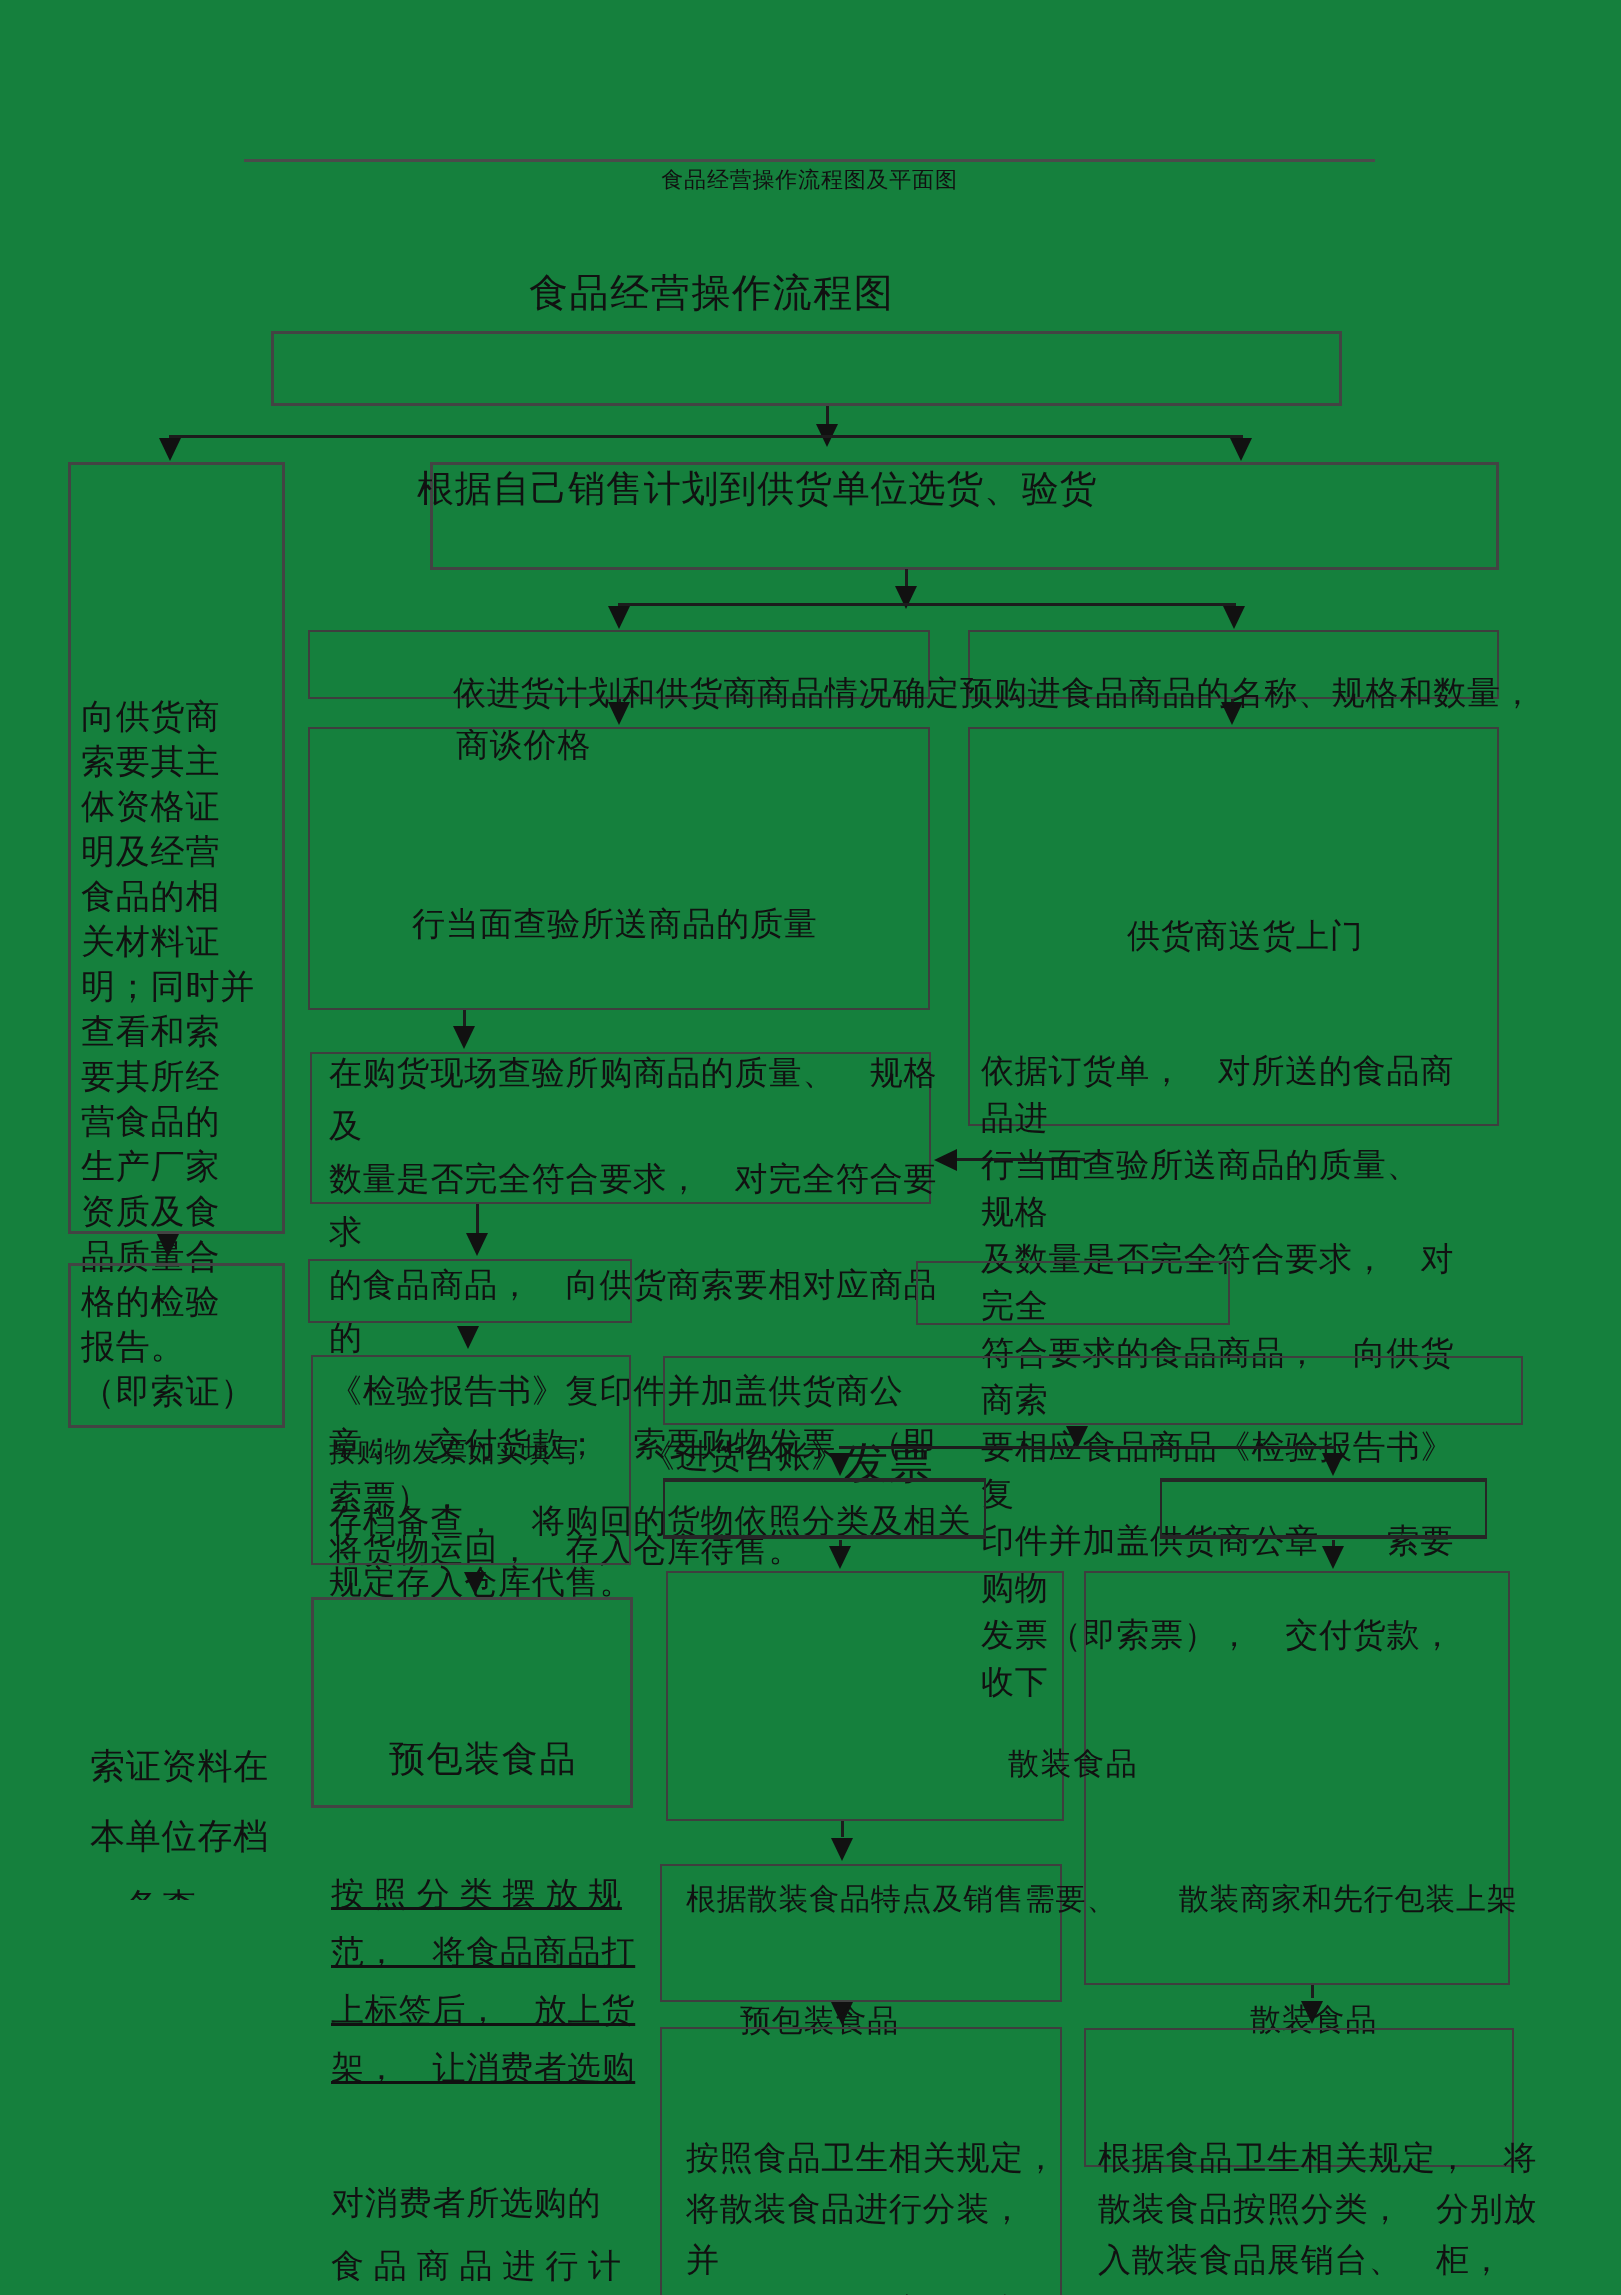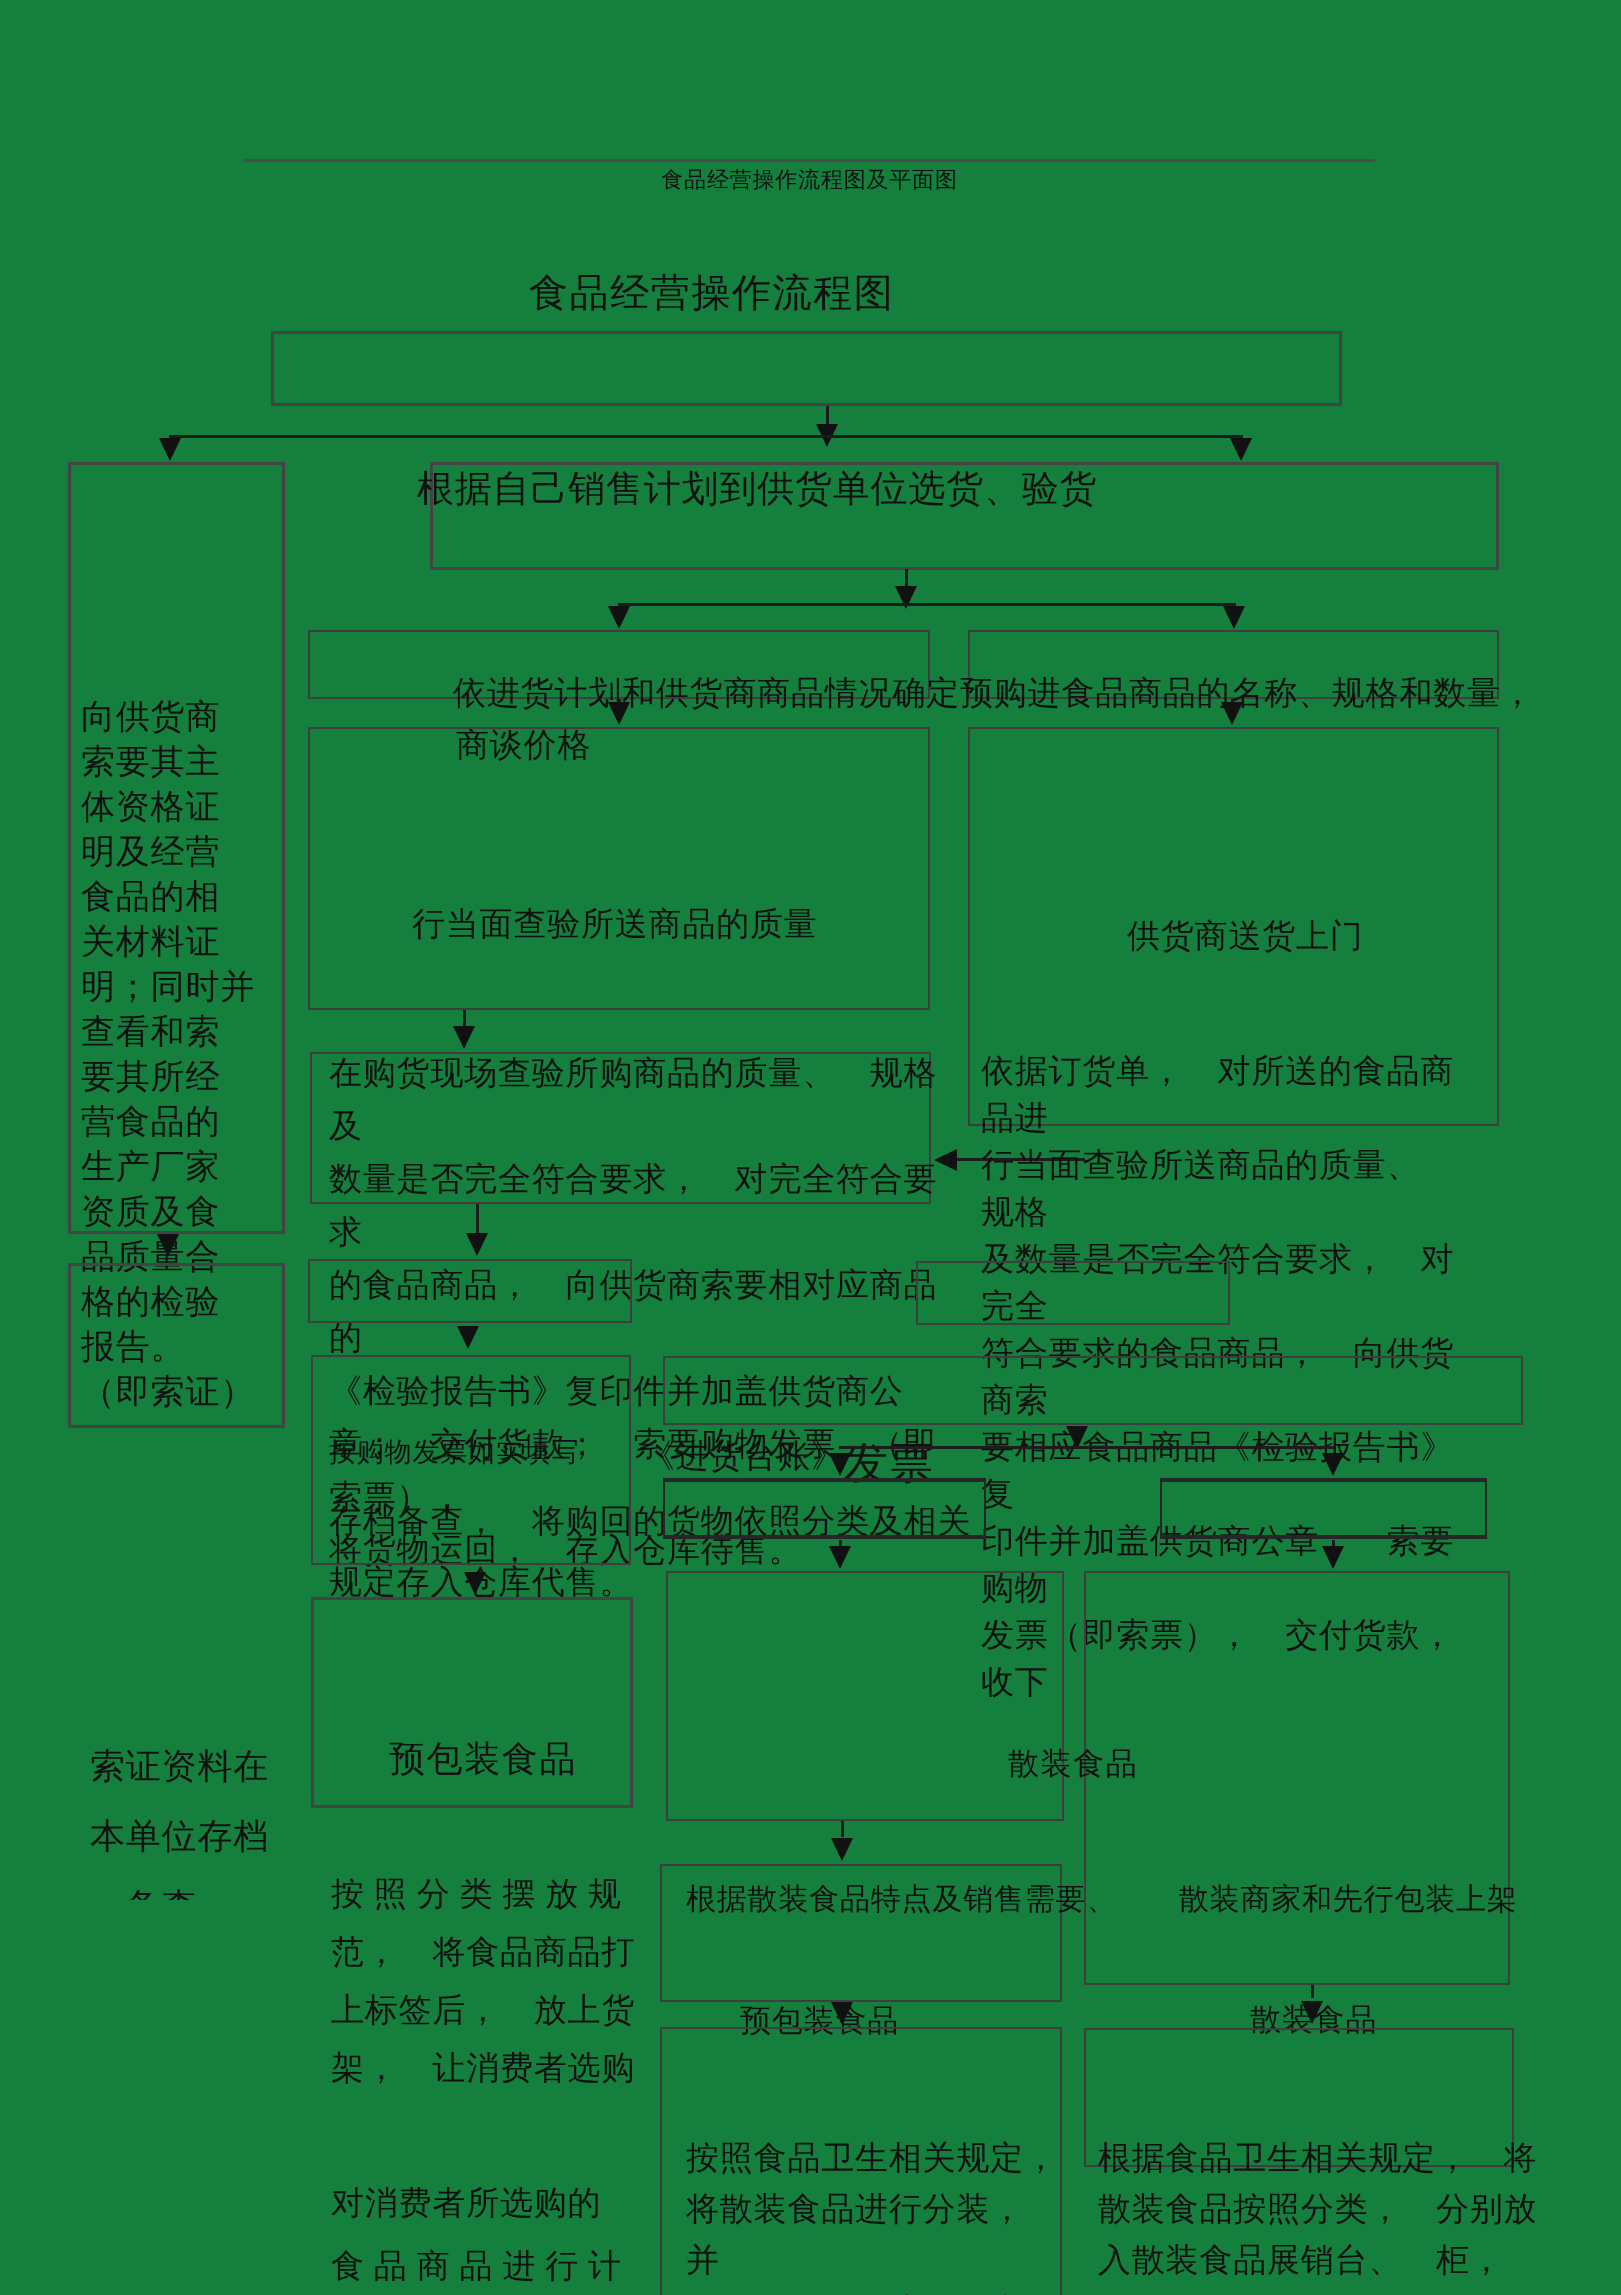--- a/index.html
+++ b/index.html
@@ -136,21 +136,21 @@
   <div class="ah-d" style="left:1322px;top:1546px;"></div>
 
   <div class="box" style="left:666px;top:1571px;width:398px;height:250px;"></div>
   <div class="box" style="left:1084px;top:1571px;width:426px;height:414px;"></div>
   <div class="box b4" style="left:311px;top:1597px;width:322px;height:211px;"></div>
   <div class="ah-d" style="left:464px;top:1572px;"></div>
 
   <div class="txt nowrap" style="left:389px;top:1737px;font-size:36px;letter-spacing:1.6px;">预包装食品</div>
   <div class="txt nowrap" style="left:1008px;top:1745px;font-size:31px;letter-spacing:1.6px;">散装食品</div>
 
-  <div class="txt" style="left:331px;top:1865px;width:326px;font-size:33px;line-height:58px;">按 照 分 类 摆 放 规
+  <div class="txt" style="left:331px;top:1865px;width:326px;font-size:33px;line-height:58px;text-decoration:underline;">按 照 分 类 摆 放 规
 范，　将食品商品打
 上标签后，　放上货
 架，　让消费者选购</div>
   <div class="txt" style="left:331px;top:2172px;width:326px;font-size:33px;line-height:63px;">对消费者所选购的
 食 品 商 品 进 行 计</div>
 
   <div class="vl" style="left:841px;top:1821px;height:16.3px;"></div>
   <div class="ah-d" style="left:831px;top:1838px;"></div>
   <div class="box" style="left:660px;top:1864px;width:402px;height:138px;"></div>
   <div class="txt nowrap" style="left:686px;top:1880px;font-size:30px;">根据散装食品特点及销售需要、　　散装商家和先行包装上架</div>

